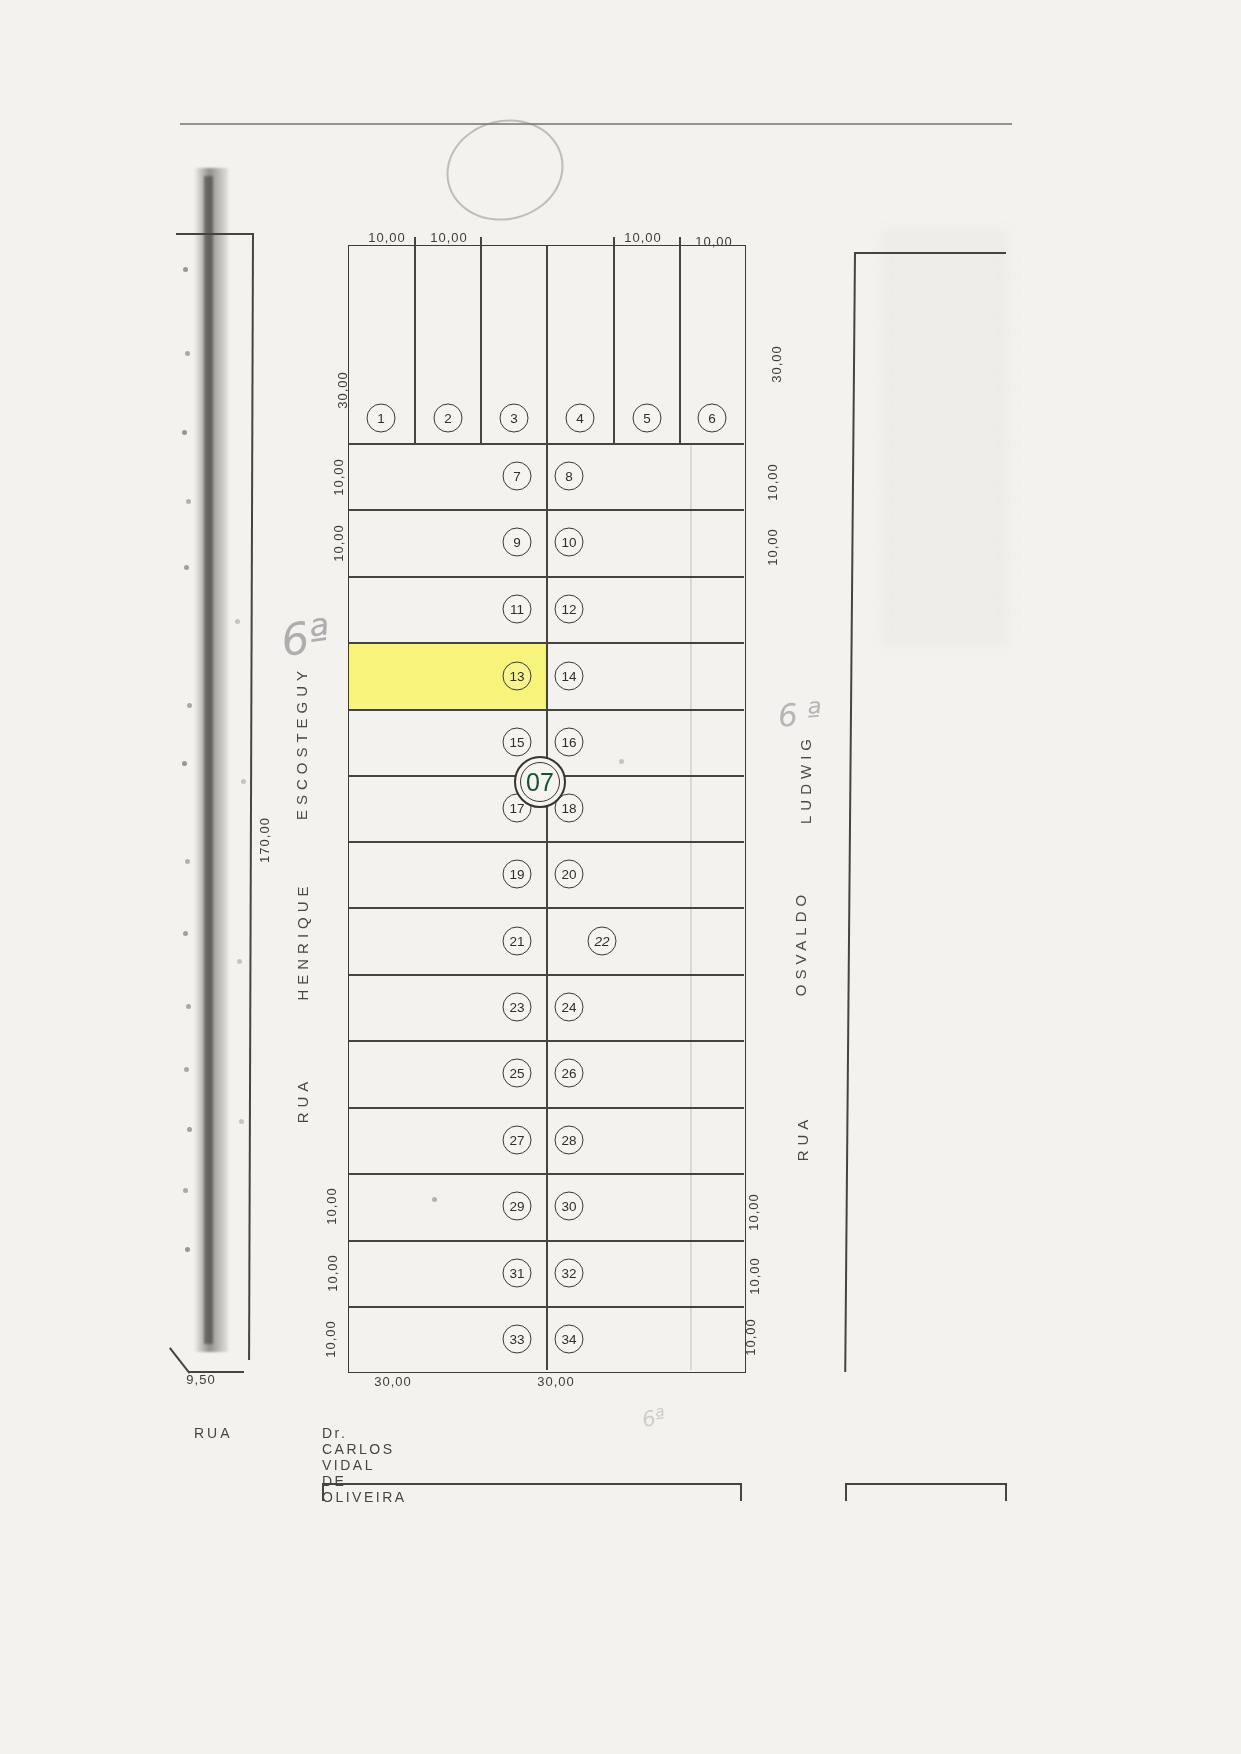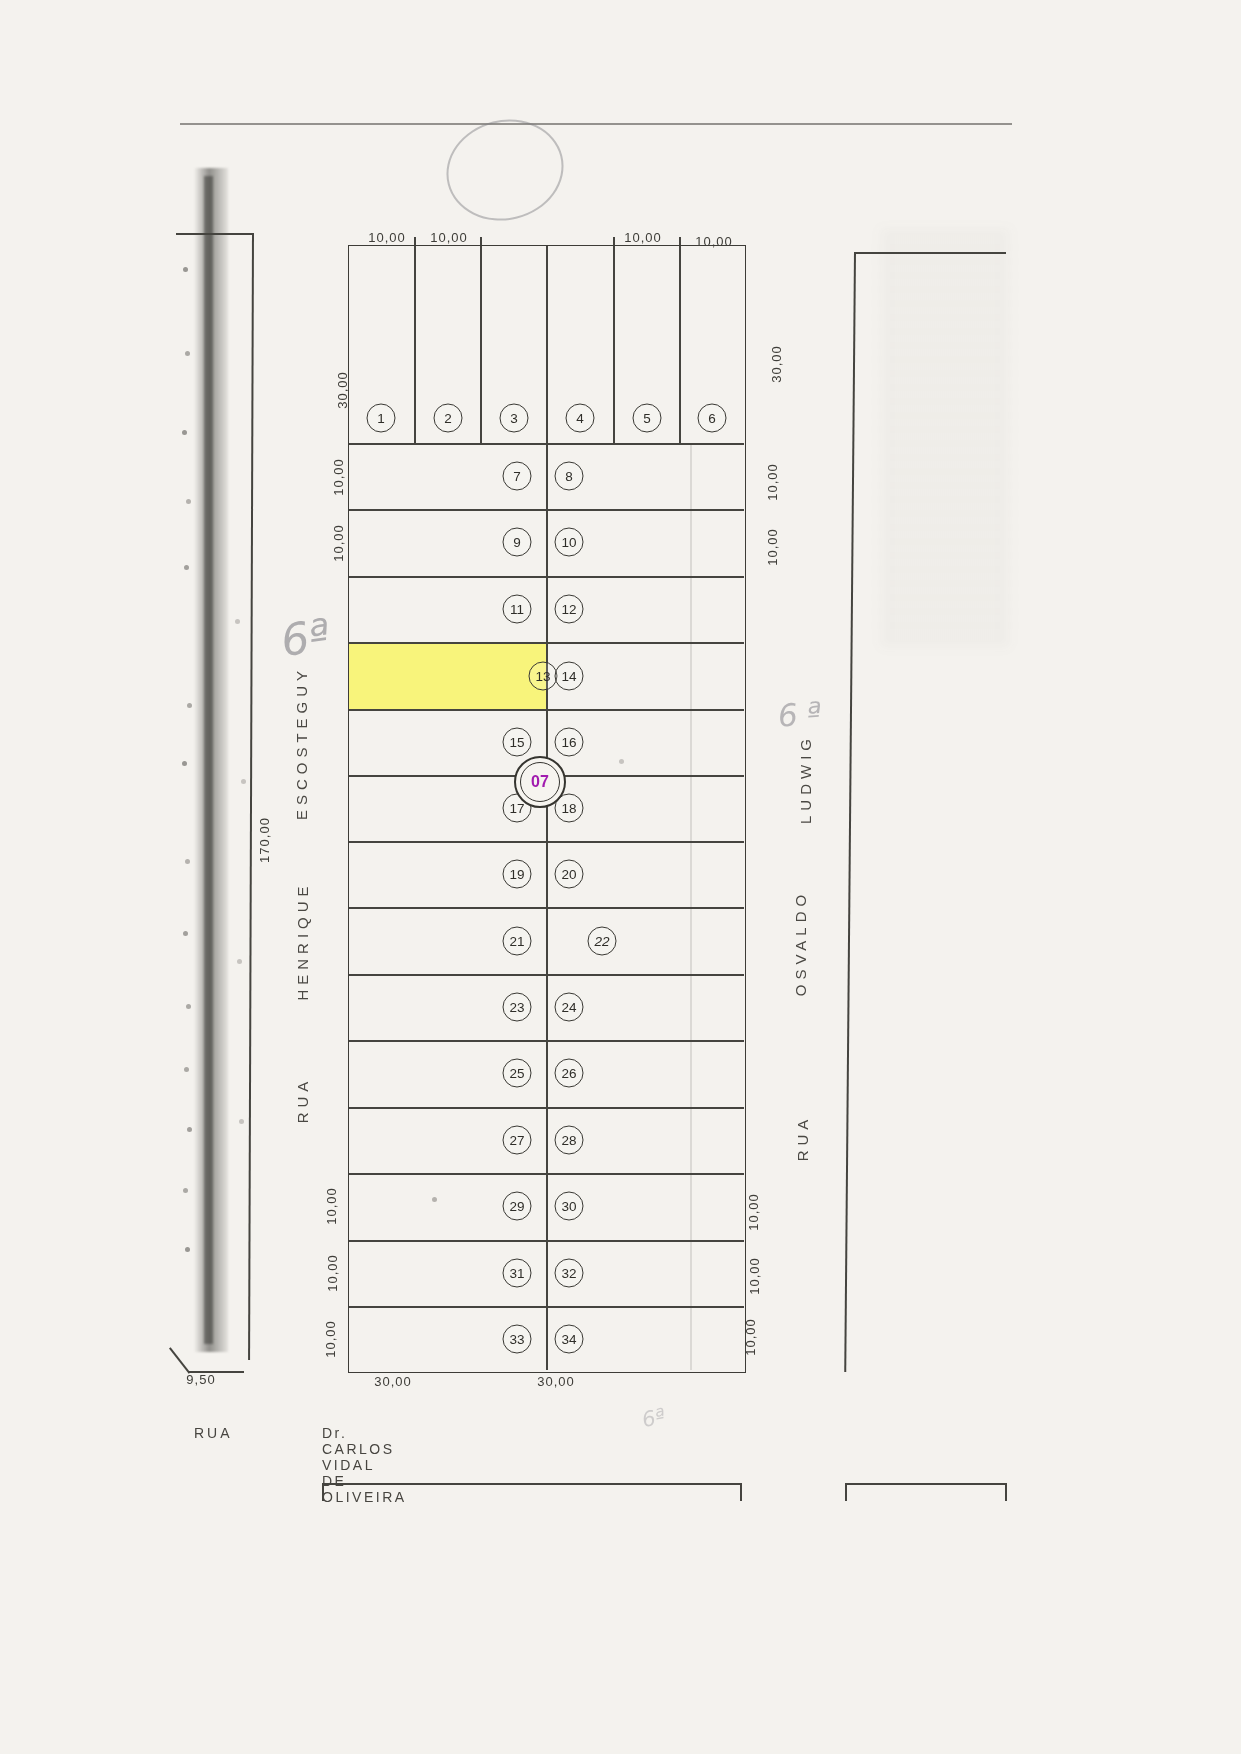--- a/index.html
+++ b/index.html
@@ -21,21 +21,21 @@
        transform:translate(-50%,-50%) rotate(-90deg);}
   .street-h{position:absolute;font-size:14px;letter-spacing:2.5px;color:#474540;white-space:nowrap;}
   
   .lot{position:absolute;width:27px;height:27px;border:1.6px solid #393833;border-radius:50%;
        transform:translate(-50%,-50%);display:flex;align-items:center;justify-content:center;
        font-size:13.5px;color:#2f2e29;background:rgba(255,255,255,.15);}
   .quadra{position:absolute;width:48px;height:48px;border:2px solid #35342f;border-radius:50%;
        transform:translate(-50%,-50%);display:flex;align-items:center;justify-content:center;
        background:#f6f4ef;z-index:3;}
   .quadra-inner{width:38px;height:38px;border:1.6px solid #35342f;border-radius:50%;
-       display:flex;align-items:center;justify-content:center;font-size:16px;font-weight:bold;color:#a21caf;}
+       display:flex;align-items:center;justify-content:center;font-size:25px;font-weight:normal;color:#14532d;}
   
   .title{position:absolute;left:608px;top:150px;transform:translate(-50%,-50%);
        font-family:"Liberation Serif",serif;font-weight:bold;font-size:34px;color:#191915;white-space:nowrap;}
   .subtitle{position:absolute;left:584px;top:185px;transform:translate(-50%,-50%);
        font-family:"Liberation Serif",serif;font-size:29px;color:#23221e;white-space:nowrap;}
   
   .highlight{position:absolute;background:#f8f566;opacity:.85;}
   
   .pencil{position:absolute;color:#97969a;font-style:italic;font-family:"DejaVu Sans",sans-serif;
        white-space:nowrap;}
@@ -131,21 +131,21 @@
     </div>
   <div class="lot" style="left:569px;top:542px;">
       <span>10</span>
     </div>
   <div class="lot" style="left:517px;top:609px;">
       <span>11</span>
     </div>
   <div class="lot" style="left:569px;top:609px;">
       <span>12</span>
     </div>
-  <div class="lot" style="left:517px;top:676px;margin-left:26px;">
+  <div class="lot" style="left:517px;top:676px;">
       <span>13</span>
     </div>
   <div class="lot" style="left:569px;top:676px;">
       <span>14</span>
     </div>
   <div class="lot" style="left:517px;top:742px;">
       <span>15</span>
     </div>
   <div class="lot" style="left:569px;top:742px;">
       <span>16</span>

